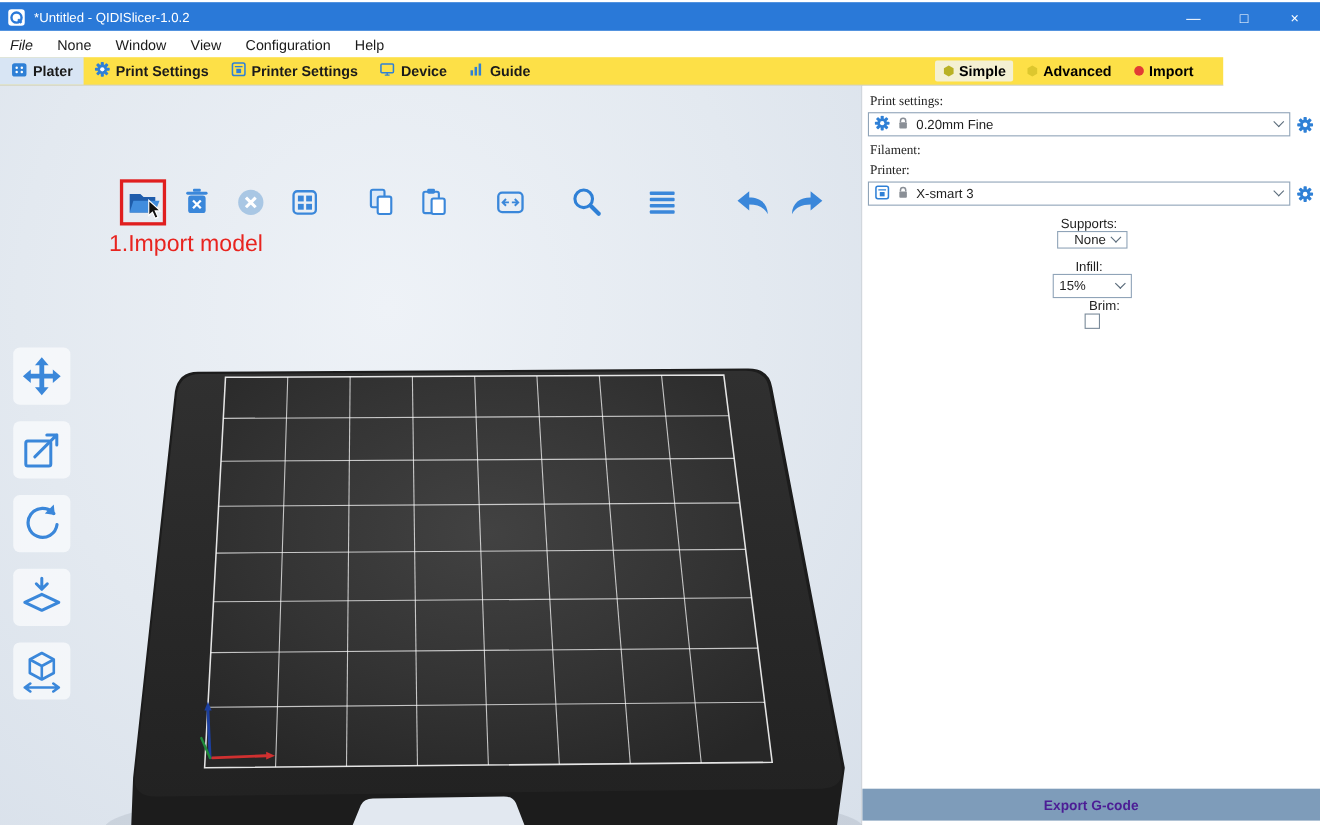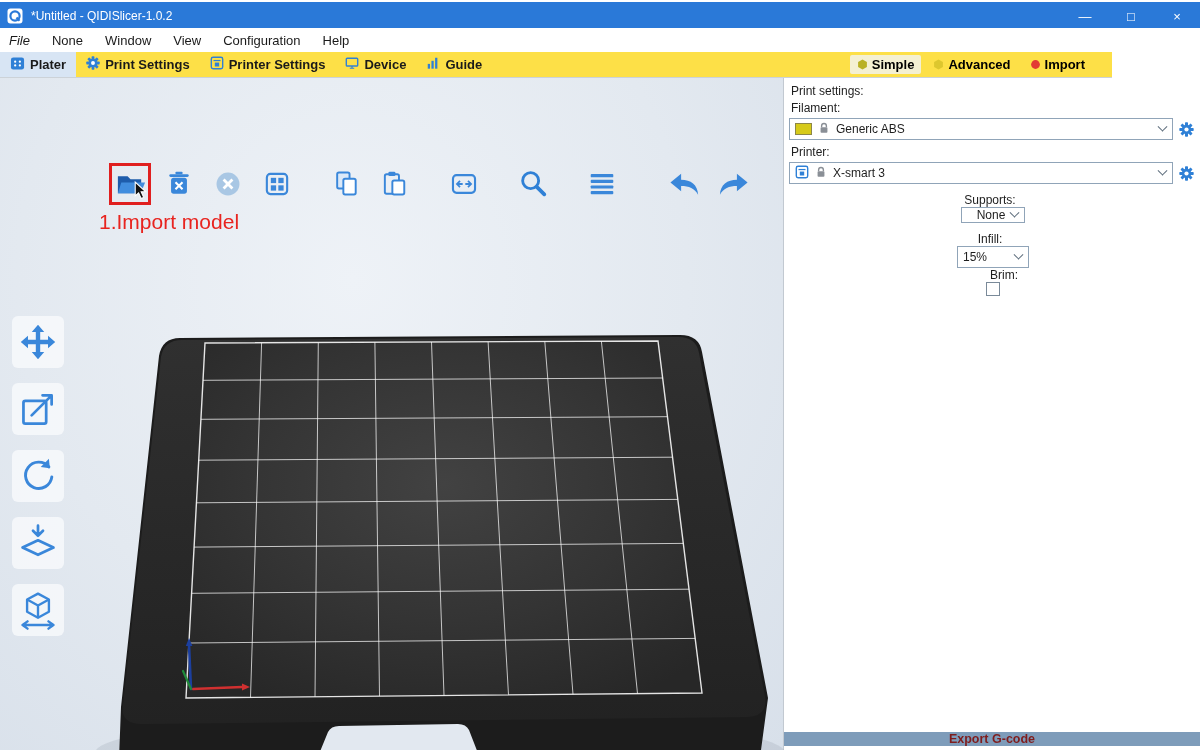--- a/index.html
+++ b/index.html
@@ -41,33 +41,33 @@
   .annotation { position:absolute; left:99px; top:132px; font-size:21px; color:#e8241f; }
 
   .left-toolbar { position:absolute; left:12px; top:238px; display:flex; flex-direction:column; gap:15px; }
   .side-btn { width:52px; height:52px; background:rgba(251,252,254,0.72); border-radius:6px; display:flex; align-items:center; justify-content:center; }
 
   .bed-svg { position:absolute; left:90px; top:240px; }
 
   
   .sidebar { position:absolute; left:784px; top:78px; width:416px; height:672px; background:#fff; font-size:12px; color:#1e1e1e; }
   .sidebar-inner { padding:4px 5px 0 5px; }
-  .row-label { margin:2px 0 3px 2px; }
+  .row-label { margin:2px 0 3px 2px;font-family:Liberation Serif, serif; }
   .preset-row { display:flex; align-items:center; gap:4px; margin-bottom:5px; }
   .combo { flex:1; height:22px; border:1px solid #90a4b8; background:#fff; display:flex; align-items:center; gap:6px; padding:0 6px 0 5px; }
   .combo-fixed { flex:none; }
   .combo-text { white-space:nowrap; }
   .combo-arrow { margin-left:auto; width:7px; height:7px; border-right:1.6px solid #5a6b7a; border-bottom:1.6px solid #5a6b7a; transform:rotate(45deg) translate(-2px,-2px); }
   .gear-btn { width:18px; height:20px; display:flex; align-items:center; justify-content:center; }
   .swatch { width:17px; height:12px; background:#d6ca1a; border:1px solid #8d8747; }
   .opt-row { display:flex; align-items:center; margin:9px 0 0 2px;flex-direction:column; }
   .opt-label { margin-right:6px; }
   .brim-label { margin-left:28px; margin-right:6px; }
   .checkbox { width:14px; height:14px; border:1px solid #7a8a99; background:#fff; appearance:none; -webkit-appearance:none; }
-  .export-btn { position:absolute; left:0; bottom:4px; width:416px; height:14px; background:#7e9cba; color:#7f1d1d; font-weight:bold; font-size:12.5px; display:flex; align-items:center; justify-content:center; border:none; }
+  .export-btn { position:absolute; left:0; bottom:4px; width:416px; height:29px; background:#7e9cba; color:#4c1d95; font-weight:bold; font-size:12.5px; display:flex; align-items:center; justify-content:center; border:none; }
 
   .hidden-defs { position:absolute; width:0; height:0; overflow:hidden; }
 </style>
 </head>
 <body>
 
 <svg class="hidden-defs" aria-hidden="true">
   <defs>
     <g id="gearDef" fill="#2f80d6">
       <rect x="-2" y="-9.6" width="4" height="19.2" rx="1"></rect>
@@ -343,37 +343,39 @@
         <line x1="101" y1="371" x2="93" y2="353" stroke="#1f8a3a" stroke-width="2.2"></line>
       </g>
     </svg>
 
   </div>
 
   <div class="sidebar">
     <div class="sidebar-inner">
 
       <div class="row-label">Print settings:</div>
-
-      <div class="row-label">Filament:</div>
       <div class="preset-row">
         <div class="combo">
-          <span class="swatch"></span>
+          <span><svg width="14" height="14" viewBox="-10 -10 20 20">
+                <use href="#gearDef"></use>
+              </svg></span>
           <span><svg width="12" height="12" viewBox="0 0 14 14">
                 <use href="#lockDef"></use>
               </svg></span>
-          <span class="combo-text">Generic ABS</span>
+          <span class="combo-text">0.20mm Fine</span>
           <span class="combo-arrow"></span>
         </div>
         <div class="gear-btn">
           <svg width="15" height="15" viewBox="-10 -10 20 20">
               <use href="#gearDef"></use>
             </svg>
         </div>
       </div>
+
+      <div class="row-label">Filament:</div>
 
       <div class="row-label">Printer:</div>
       <div class="preset-row">
         <div class="combo">
           <span><svg width="14" height="14" viewBox="0 0 16 16">
                 <rect x="1.5" y="1.5" width="13" height="13" rx="2" fill="none" stroke="#2f80d6" stroke-width="1.6"></rect>
                 <path d="M4 5.2 h8" stroke="#2f80d6" stroke-width="1.4"></path>
                 <rect x="5.5" y="7.5" width="5" height="4.5" fill="#2f80d6"></rect>
               </svg></span>
           <span><svg width="12" height="12" viewBox="0 0 14 14">

